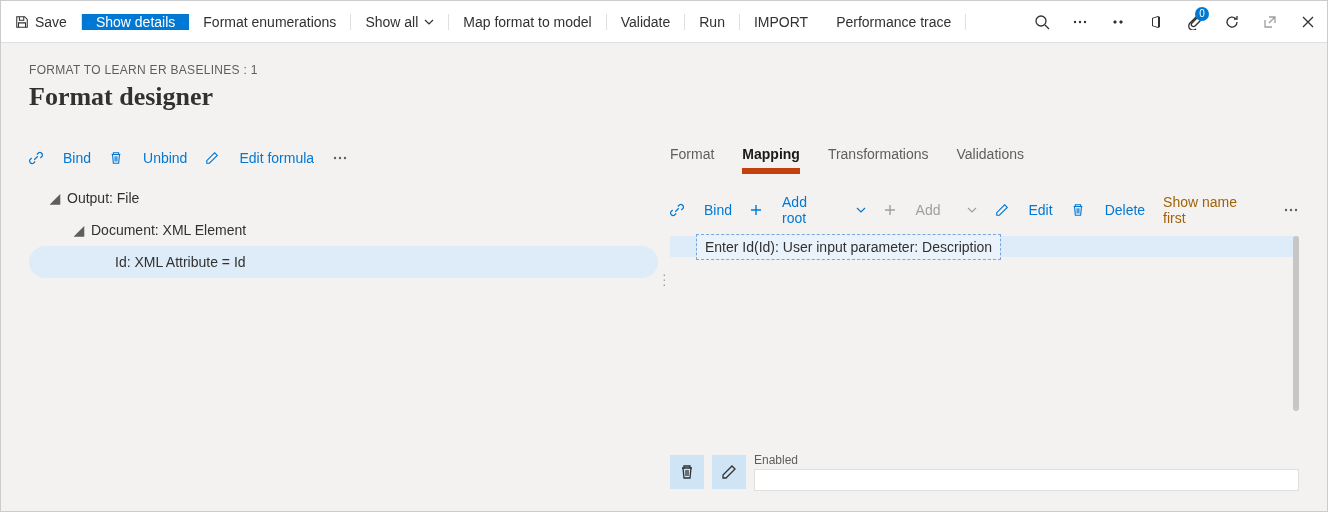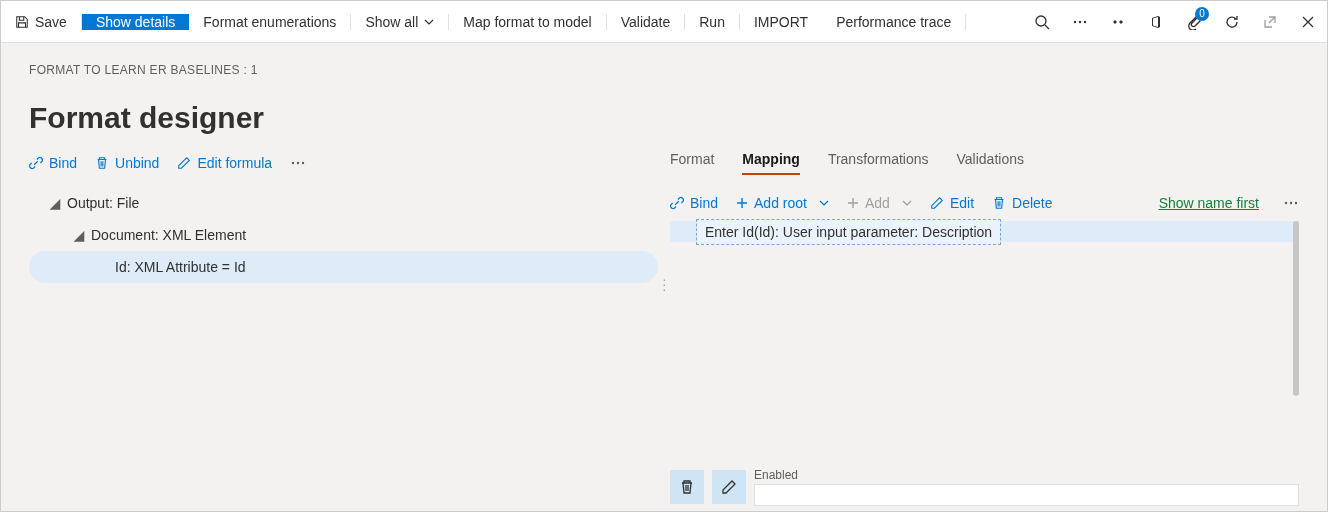--- a/index.html
+++ b/index.html
@@ -77,26 +77,27 @@
     flex: 1;
     background: #f3f2f1;
     padding: 20px 28px 0 28px;
     display: flex;
     flex-direction: column;
   }
   .breadcrumb {
     font-size: 12px;
     color: #605e5c;
     letter-spacing: .3px;
-    margin-bottom: 24px;
+    margin-bottom: 5px;
   }
   .page-title {
-    font-size: 30px;
+    font-size: 26px;
     font-weight: 700;
-    margin-bottom: 16px;
+    margin-bottom: 34px;
+    font-family: Liberation Serif, serif;
   }
 
   .columns {
     flex: 1;
     display: flex;
     gap: 12px;
     position: relative;
     min-height: 0;
   }
   .col {
@@ -111,21 +112,21 @@
   .action-row {
     display: flex;
     align-items: center;
     gap: 18px;
     padding: 4px 0 10px 0;
     color: #0078d4;
   }
   .action {
     display: flex;
     align-items: center;
-    gap: 6px;
+    gap: 20px;
     cursor: pointer;
   }
   .action.disabled { color: #a19f9d; cursor: default; }
   .gray-icon { color: #605e5c; }
 
   
   .tree {
     padding-top: 6px;
     font-size: 14px;
   }
@@ -155,36 +156,35 @@
     padding-bottom: 6px;
   }
   .tab {
     color: #605e5c;
     padding-bottom: 6px;
     cursor: pointer;
   }
   .tab.active {
     color: #1b1a19;
     font-weight: 600;
-    border-bottom: 2px solid #c2410c;
+    border-bottom: 6px solid #c2410c;
   }
 
   .right-actions {
     display: flex;
     align-items: center;
     gap: 18px;
     padding: 14px 0 10px 0;
     color: #0078d4;
     flex-wrap: nowrap;
   }
   .right-actions .toggle-label {
     margin-left: auto;
-    color: #15803d;
-    cursor: pointer;
-    text-decoration: underline;
+    color: #a16207;
+    cursor: pointer;
   }
 
   .mapping-list {
     position: relative;
   }
   .mapping-row {
     background: #deecf9;
     height: 21px;
     display: flex;
     align-items: center;
@@ -210,21 +210,21 @@
     left: -8px;
     top: 126px;
     color: #a19f9d;
     font-size: 14px;
     line-height: 5px;
   }
 
   
   .bottom-panel {
     position: absolute;
-    bottom: 5px;
+    bottom: 20px;
     left: 0;
     right: 0;
     display: flex;
     align-items: center;
     gap: 8px;
   }
   .square-btn {
     width: 34px;
     height: 34px;
     background: #cfe4f5;

